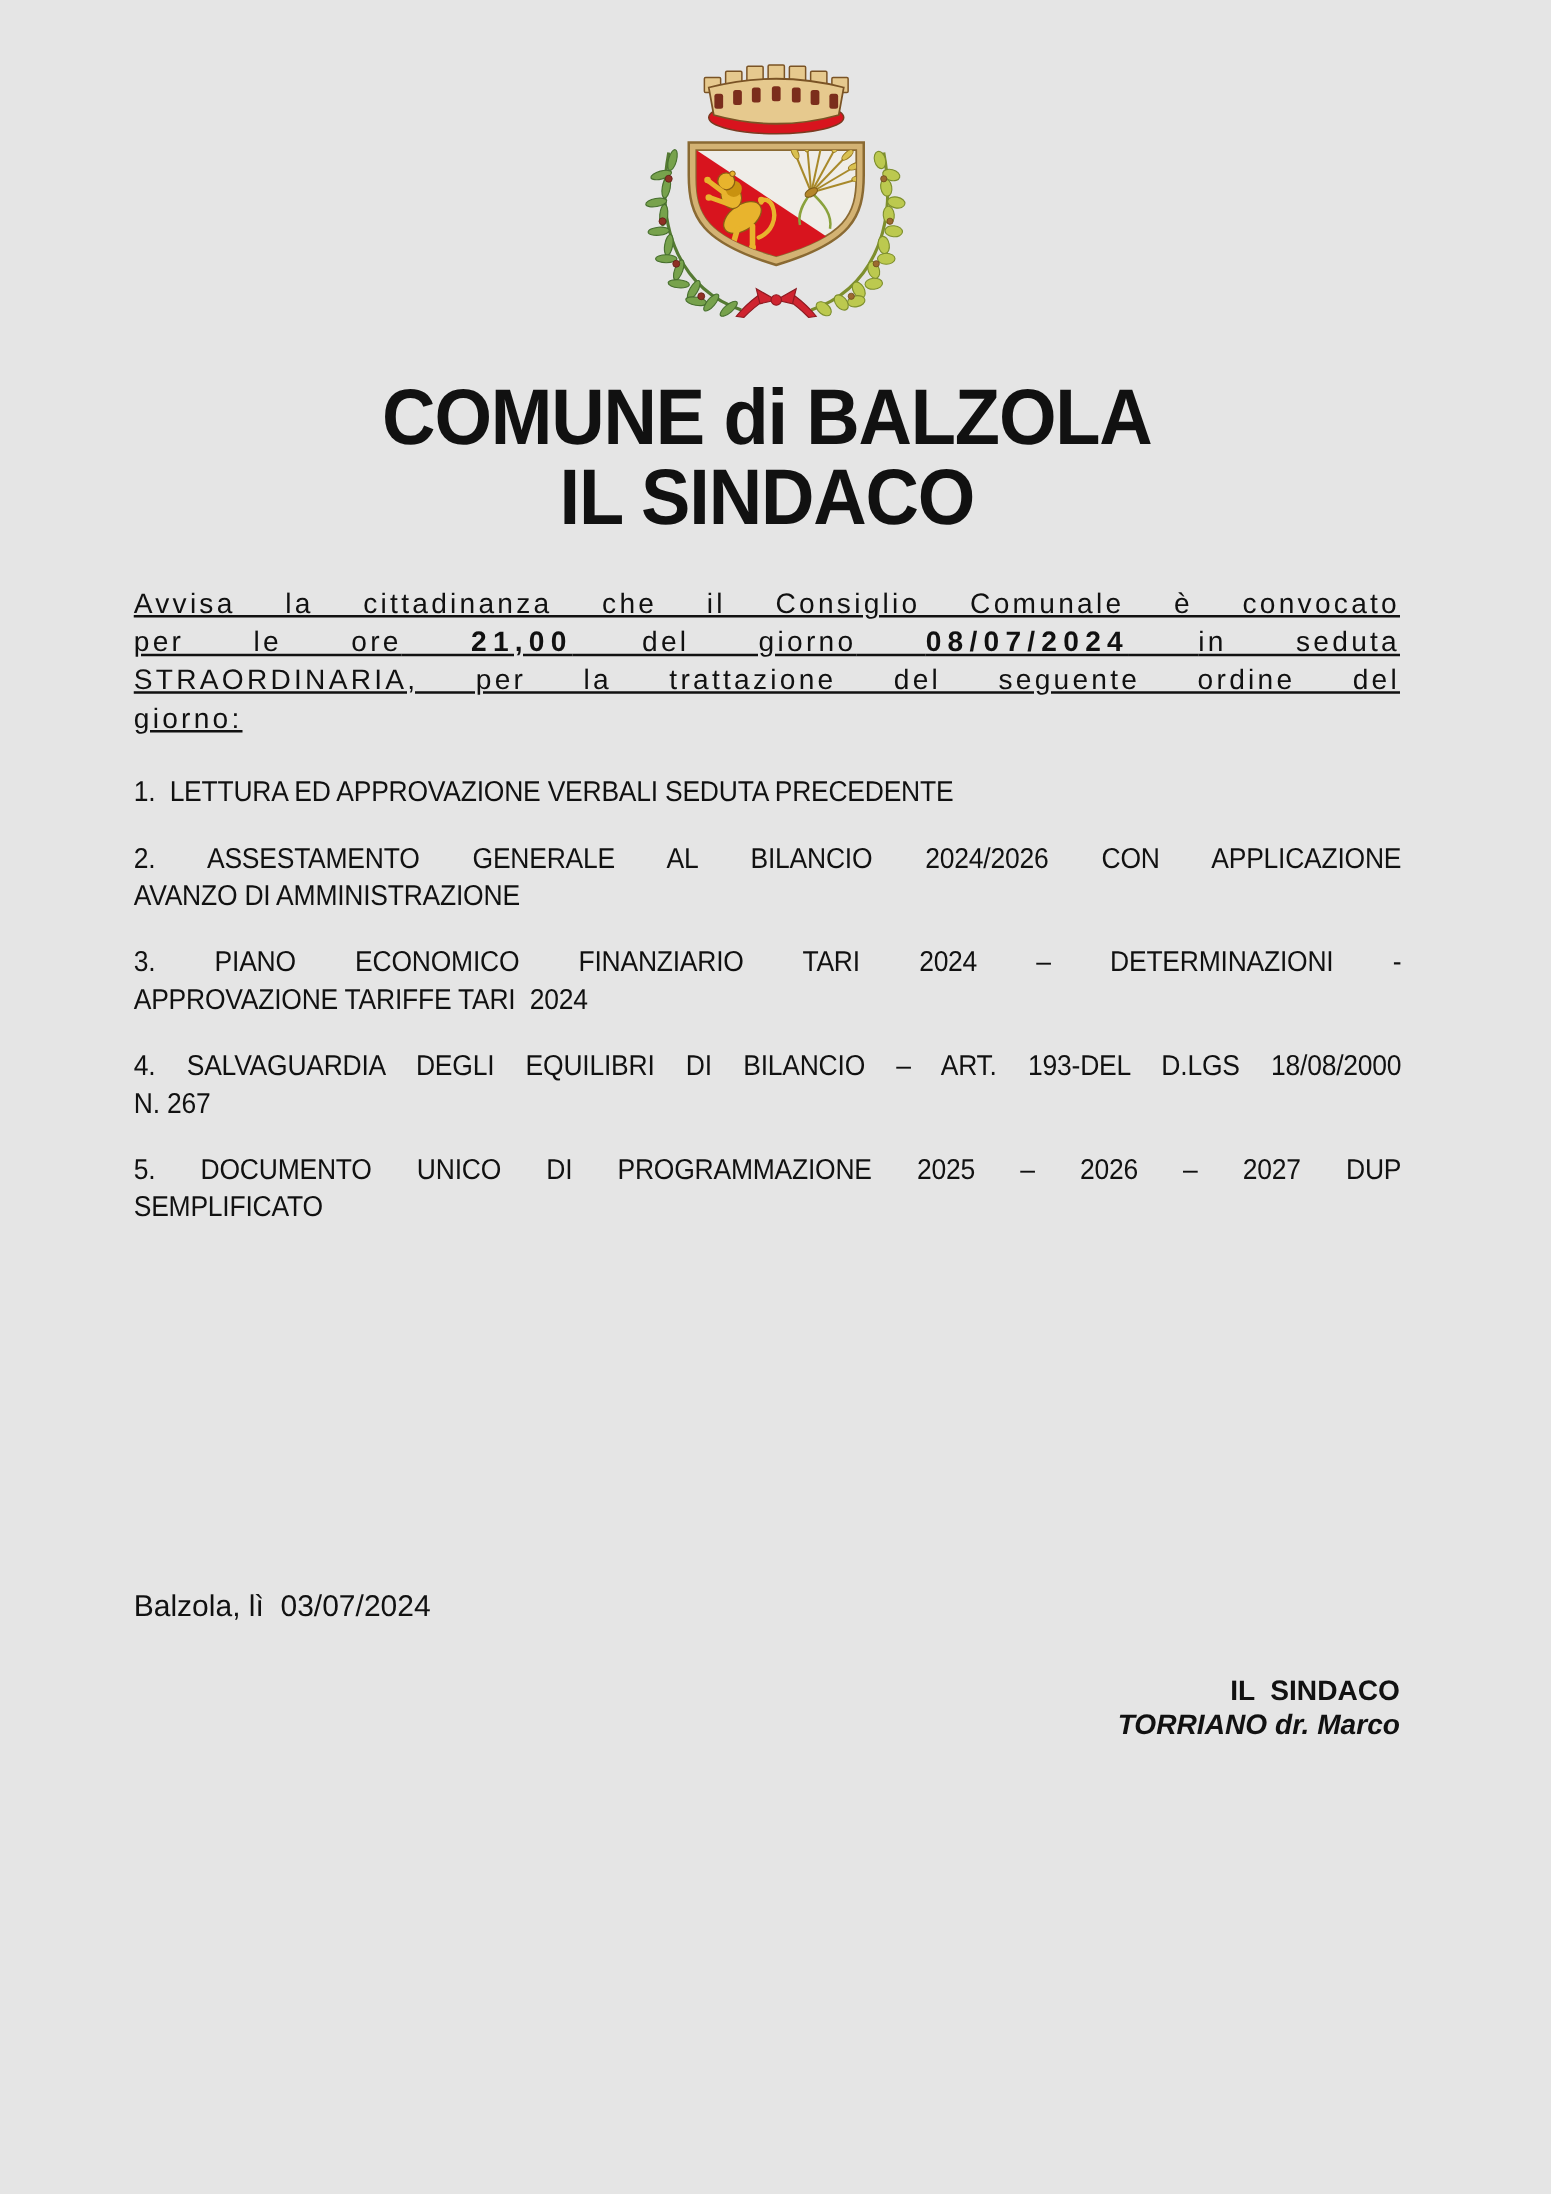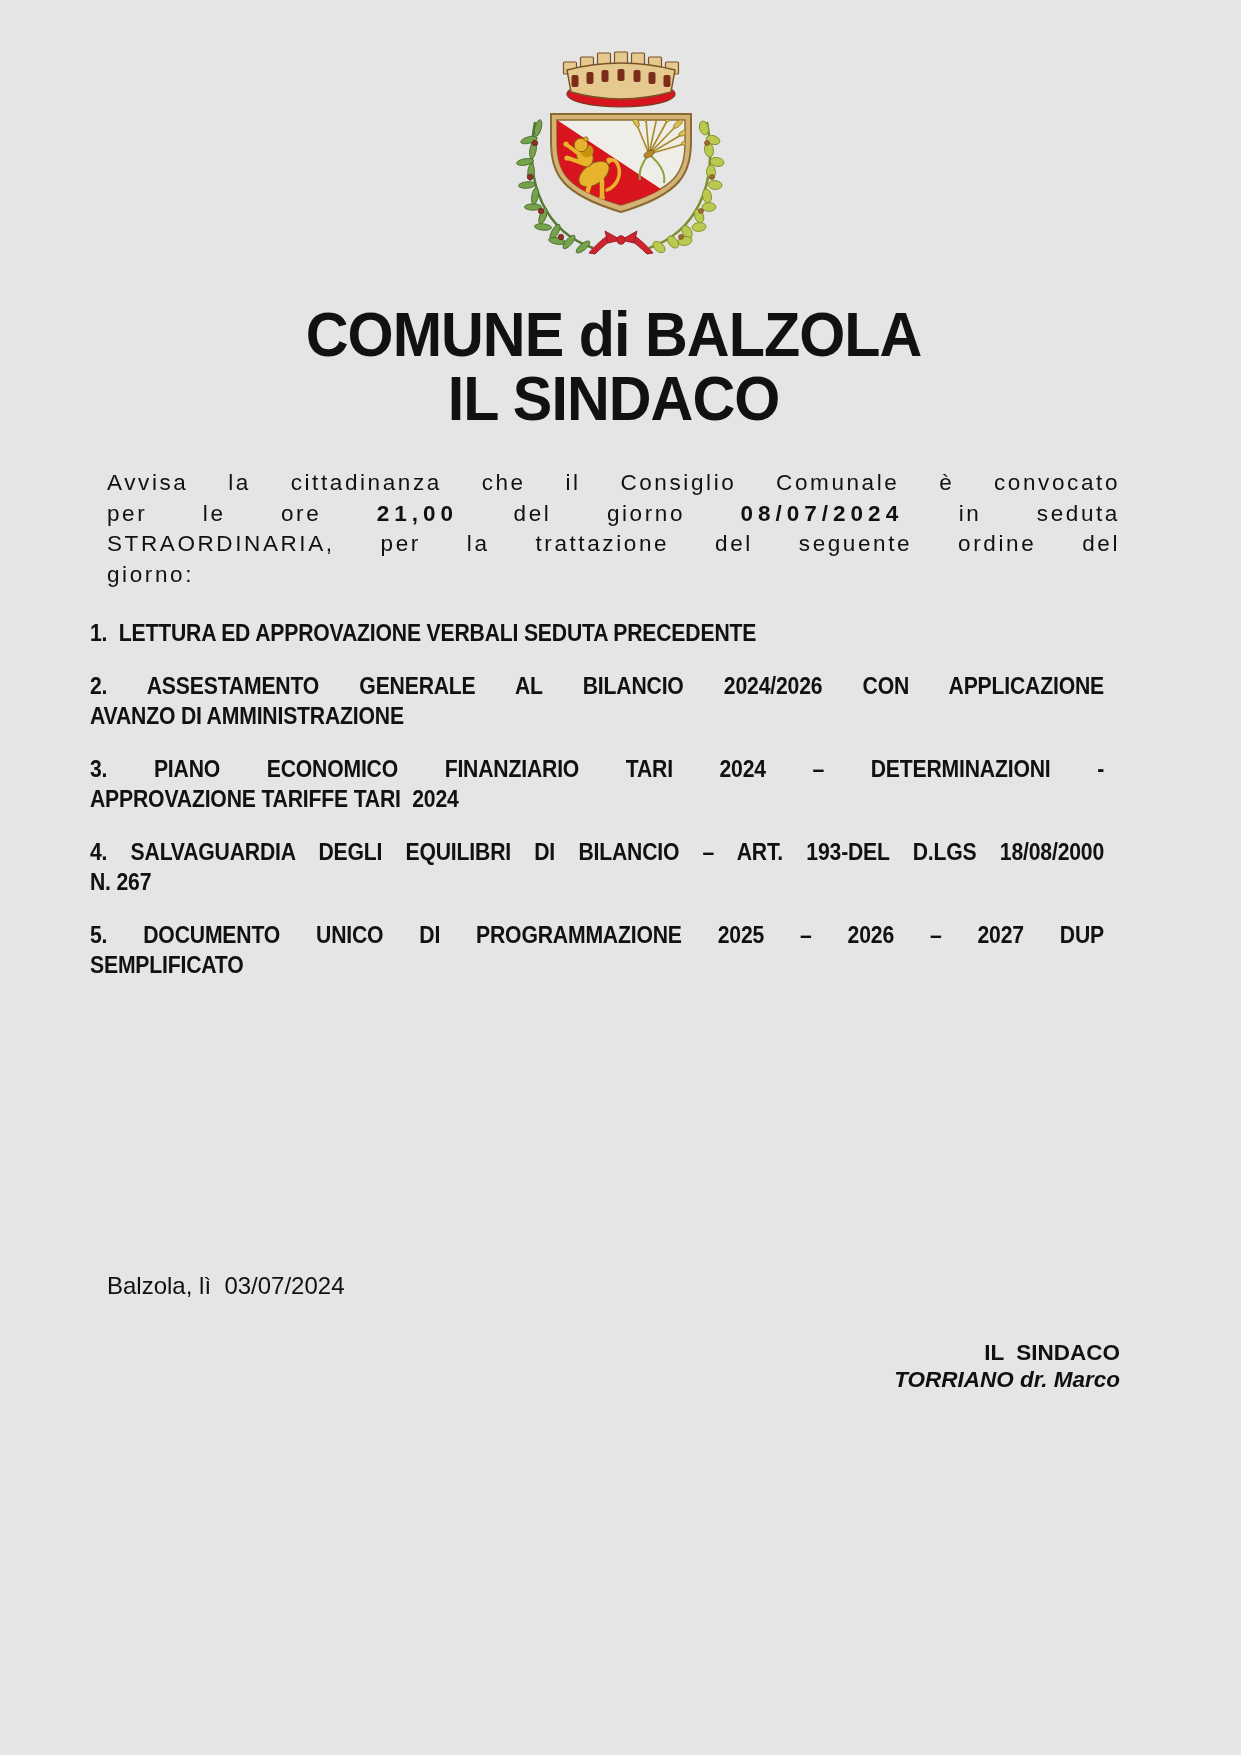--- a/index.html
+++ b/index.html
@@ -39,35 +39,36 @@
   }
   
   .intro {
     position: absolute;
     top: 468px;
     left: 107px;
     width: 1013px;
     font-size: 22.5px;
     line-height: 30.5px;
     letter-spacing: 2.6px;
+    text-decoration: underline;
   }
   .stretch {
     text-align: justify;
     text-justify: inter-word;
     text-align-last: justify;
   }
   .plain { white-space: pre-wrap; }
   .intro b.num { letter-spacing: 5px; }
   
   .agenda {
     position: absolute;
     top: 618px;
-    left: 90px;
+    left: 107px;
     width: 1101px;
-    font-weight: bold;
+    font-weight: normal;
     font-size: 23px;
     letter-spacing: -0.2px;
   }
   .agenda .item { margin-bottom: 23px; }
   .agenda .aline {
     line-height: 30px;
     transform: scaleX(0.921);
     transform-origin: 0 0;
   }
   

